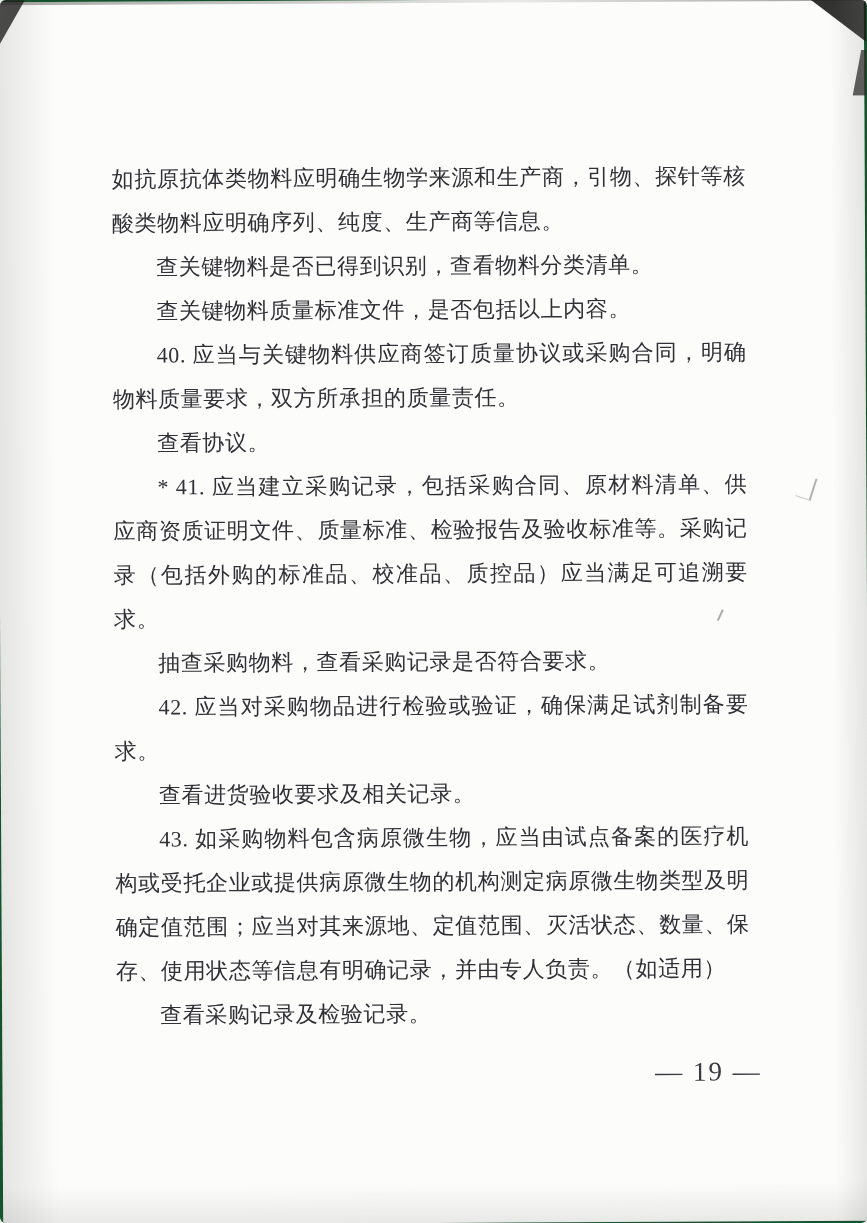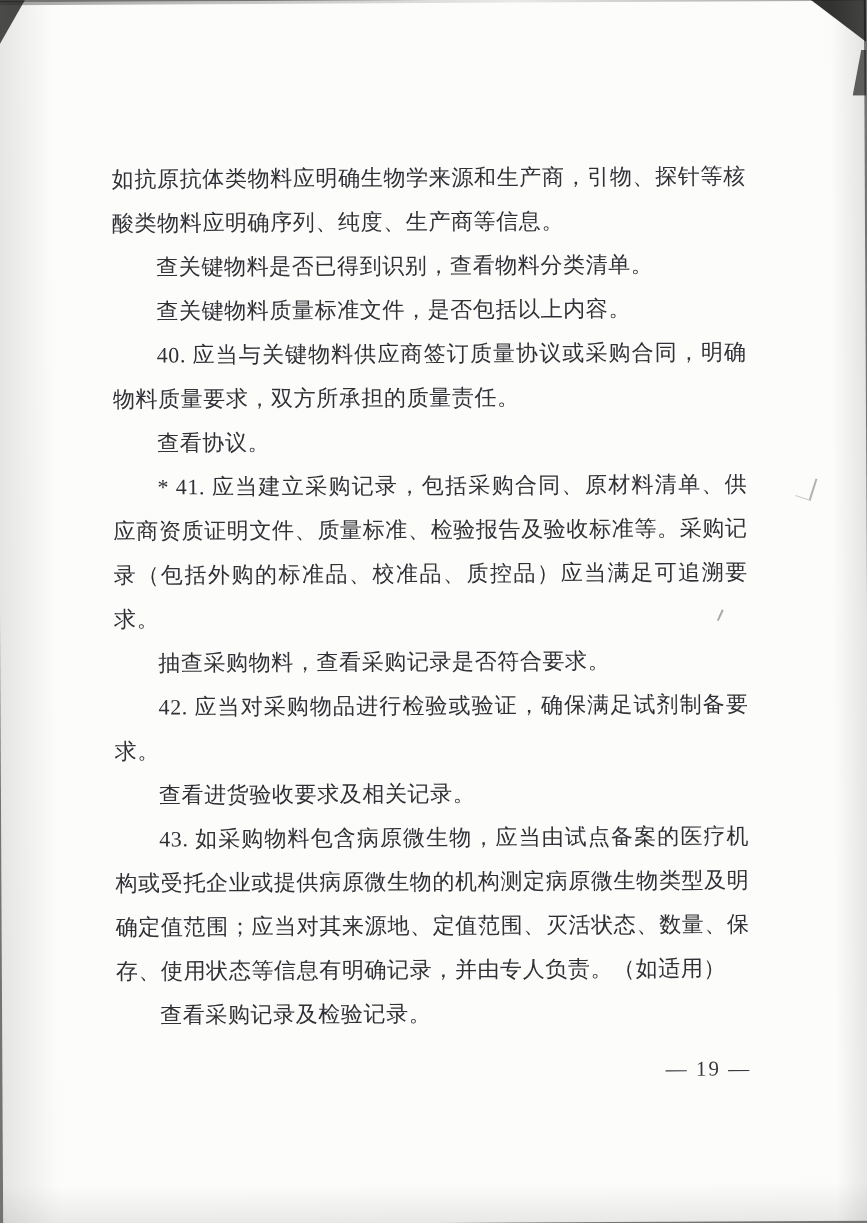--- a/index.html
+++ b/index.html
@@ -5,22 +5,23 @@
   html, body {
     margin: 0;
     padding: 0;
     background: #e9e9e7;
   }
   .viewport {
     position: relative;
     width: 867px;
     height: 1223px;
     overflow: hidden;
-    background: #737373;
+    background: #14532d;
     font-family: "Liberation Serif", "DejaVu Serif", serif;
+    border-radius: 6px;
   }
   .scan-page {
     position: absolute;
     left: 0; top: 0;
     width: 867px;
     height: 1223px;
     background: #fcfcfb;
     transform: rotate(-0.3deg);
     transform-origin: 50% 50%;
   }
@@ -93,21 +94,21 @@
   }
   .text-block p.indent {
     text-indent: 2em;
   }
   .page-number {
     position: absolute;
     left: 636px;
     top: 1058px;
     width: 140px;
     color: #3a3a40;
-    font-size: 21px;
+    font-size: 27px;
     letter-spacing: 2px;
     text-align: center;
   }
   
   .stray-mark-1 {
     position: absolute;
     right: 52px; top: 478px;
     width: 14px; height: 22px;
     border-right: 2px solid rgba(90,90,88,0.45);
     border-bottom: 1px solid rgba(90,90,88,0.3);

